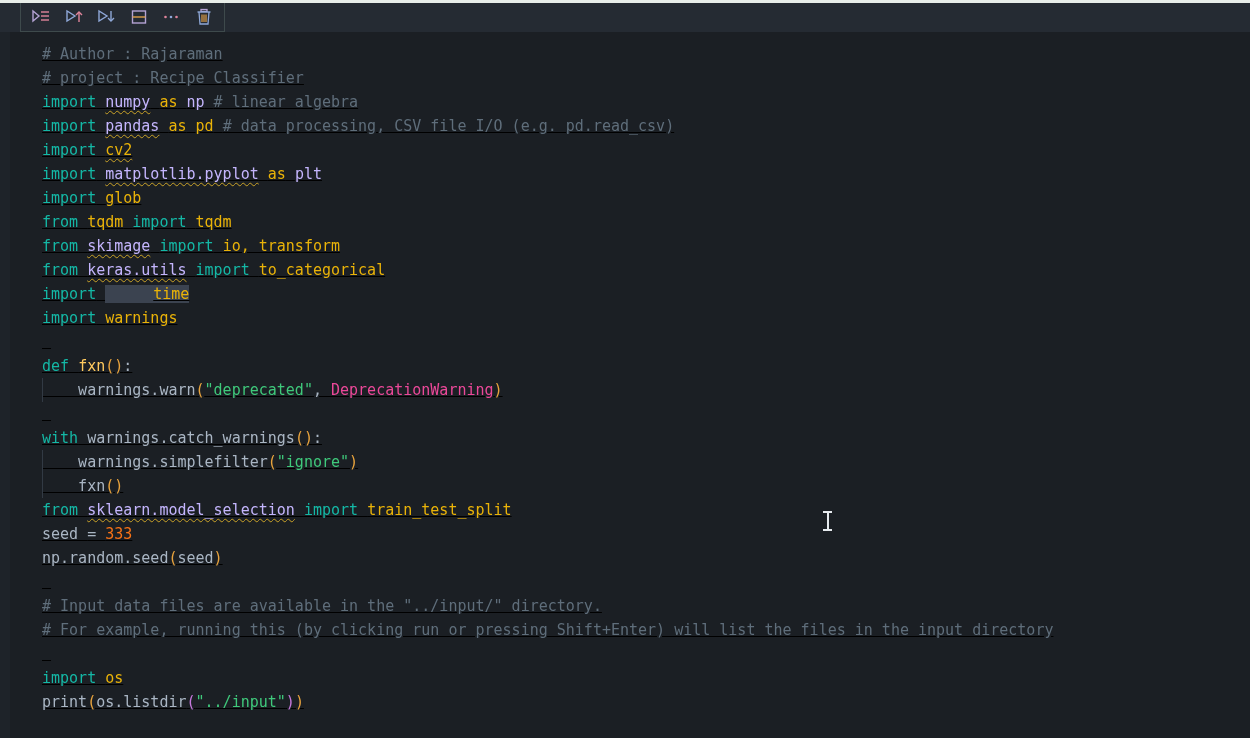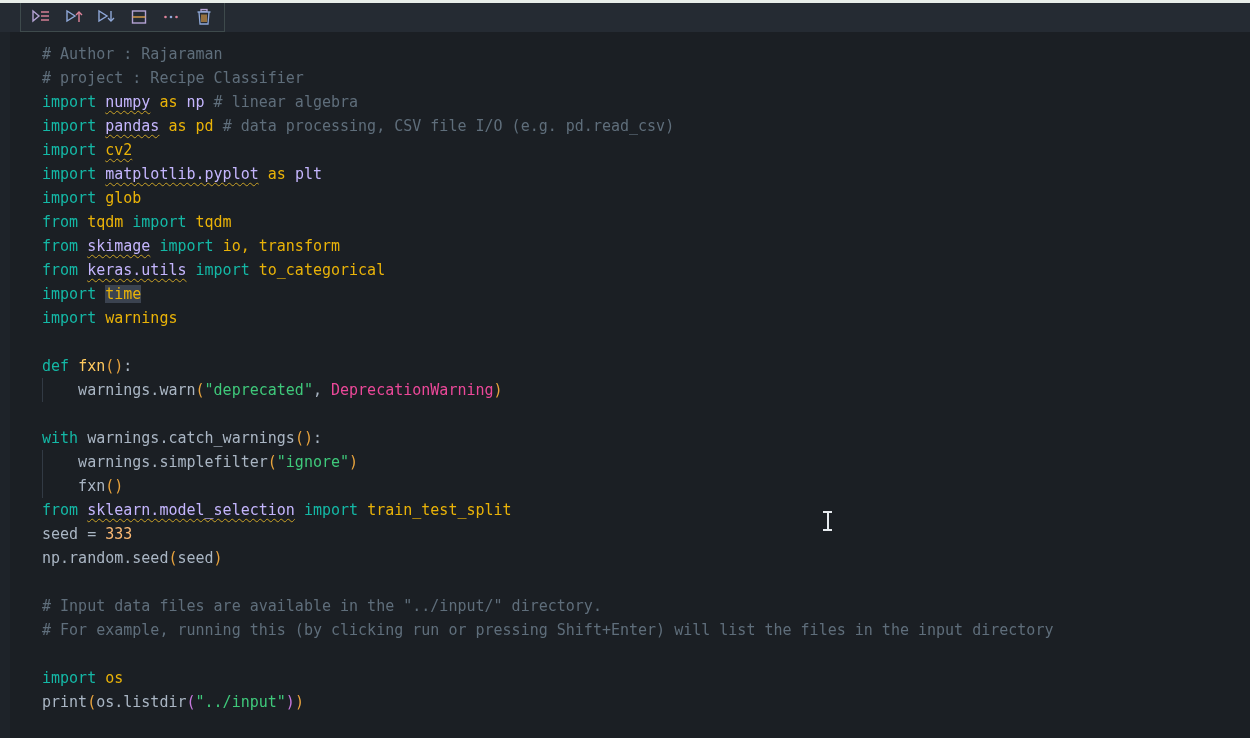--- a/index.html
+++ b/index.html
@@ -37,20 +37,21 @@
 
   
   .gutter{
     position:absolute; left:0; top:32px; width:10px; height:706px;
     background:#1e2329;
   }
   .editor{
     position:absolute; left:10px; top:32px; width:1240px; height:706px;
     background:#1b1f24;
     overflow:hidden;
+    text-decoration:underline;
   }
   .code{
     position:relative;
     padding-top:10px;
     font-size:15px;
     line-height:24px;
     white-space:pre;
     letter-spacing:0px;
   }
   .ln{
@@ -62,25 +63,25 @@
 
   
   .cmt  { color:#5f6e7b; }
   .kw   { color:#14b8a6;margin-top:33px; }
   .plain{ color:#aab6c4; }
   .dim  { color:#eab308; }
   .mod  { color:#c4b5fd; }
   .fn   { color:#ffca5f; }
   .cls  { color:#ec4899; }
   .str  { color:#3fc97b; }
-  .num  { color:#fdba74; }
+  .num  { color:#f97316; }
   .op   { color:#aab6c4; }
   .br1  { color:#e8a33d; }
   .br2  { color:#c678dd; }
-  .hl   { background:#3b4350; border-radius:0; }
+  .hl   { background:#3b4350; border-radius:0;padding-left:48px; }
 
   
   .sq{
     position:relative;
     text-decoration:underline;
     text-decoration-style:wavy;
     text-decoration-color:#c9a227;
     text-decoration-thickness:1px;
     text-underline-offset:3px;
   }

